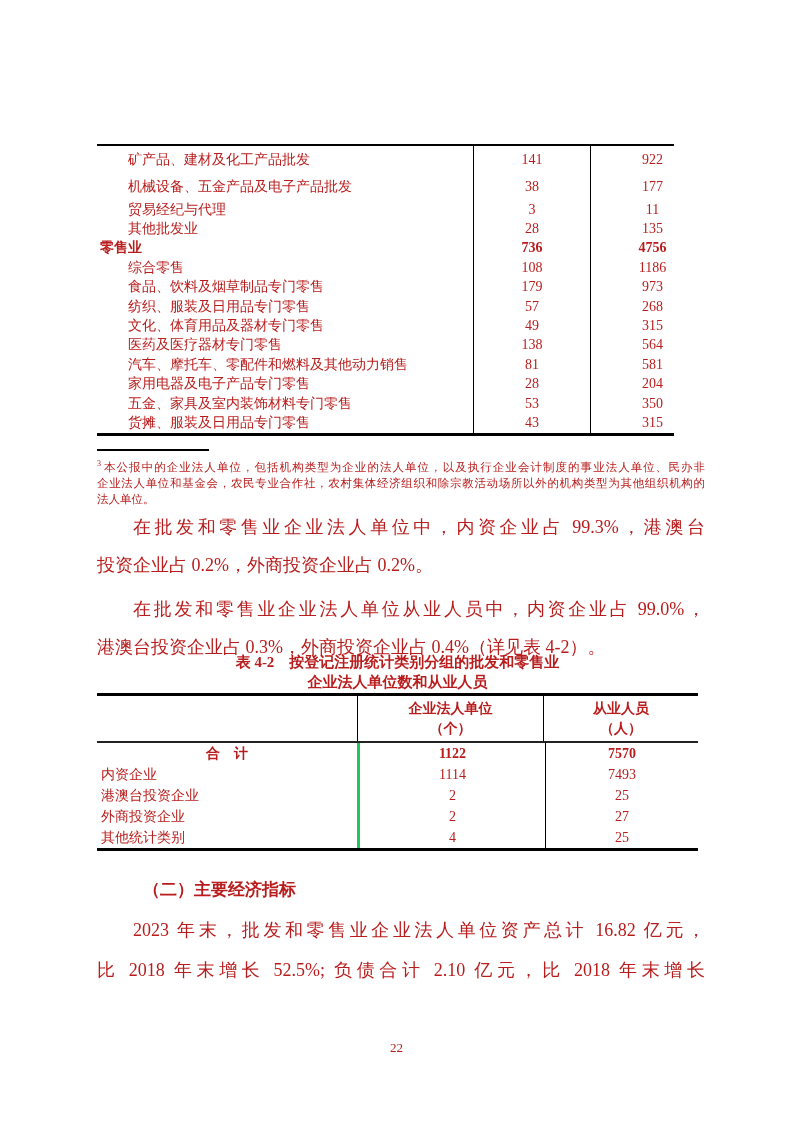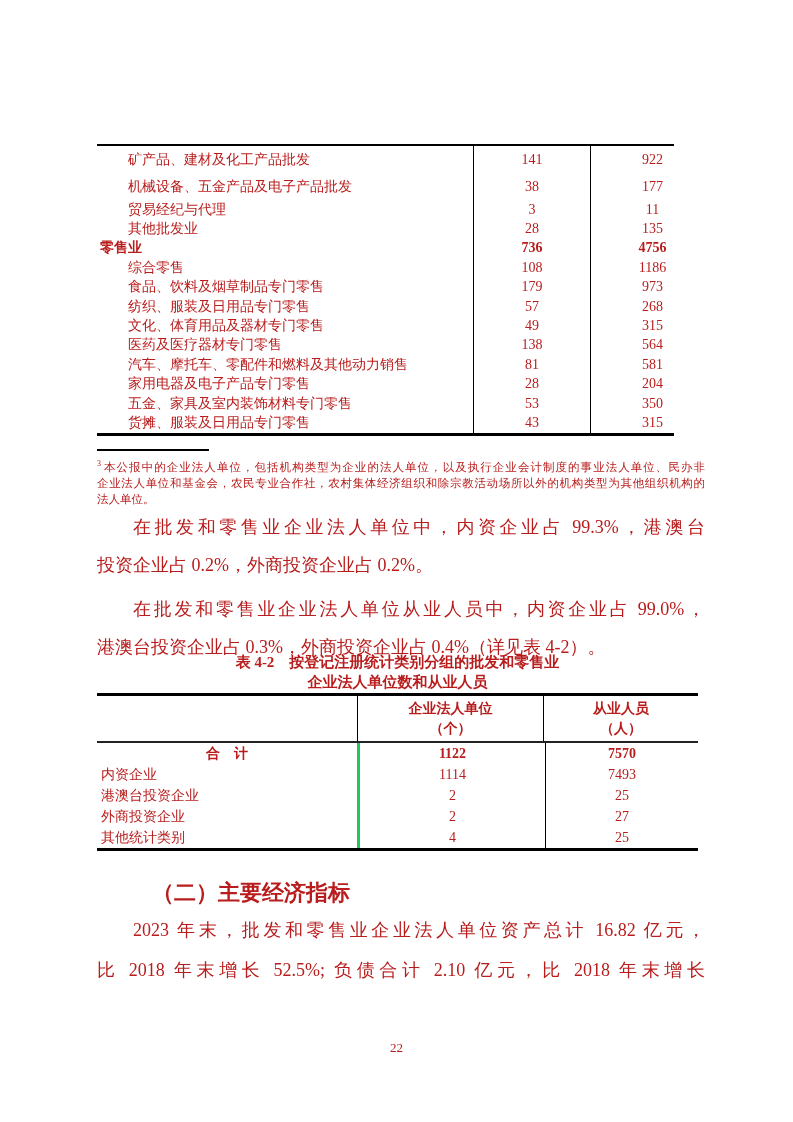--- a/index.html
+++ b/index.html
@@ -44,21 +44,21 @@
           align-items:center;justify-content:center;line-height:20px;}
   .t2-hc2{flex:1;border-left:1px solid #000;display:flex;flex-direction:column;
           align-items:center;justify-content:center;line-height:20px;}
   .t2-row{display:flex;height:21px;font-size:14px;}
   .t2-label{flex:0 0 260px;box-sizing:border-box;padding-left:4px;display:flex;align-items:center;}
   .t2-label.center{justify-content:center;padding-left:0;font-weight:bold;text-align:center;}
   .t2-v1{flex:0 0 185px;border-left:3px solid #22c55e;display:flex;align-items:center;justify-content:center;}
   .t2-v2{flex:1;border-left:1px solid #000;display:flex;align-items:center;justify-content:center;}
 
   
-  .h2{position:absolute;left:106px;top:878px;padding-left:46px;font-size:22px;font-weight:bold;}
+  .h2{position:absolute;left:97px;top:878px;padding-left:46px;font-size:17px;font-weight:bold;}
 
   
   .pageno{position:absolute;left:0;top:1040px;width:100%;text-align:center;font-size:13px;}
 </style>
 </head>
 <body>
 
 <div class="page">
 
   <div class="t1">

